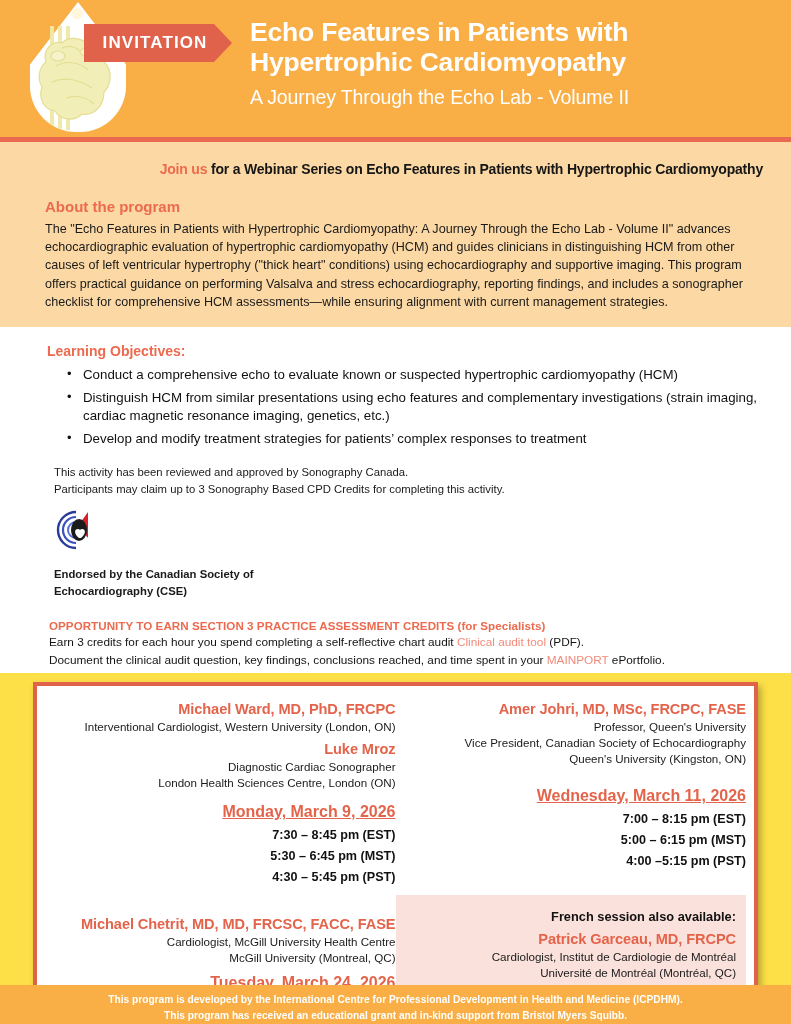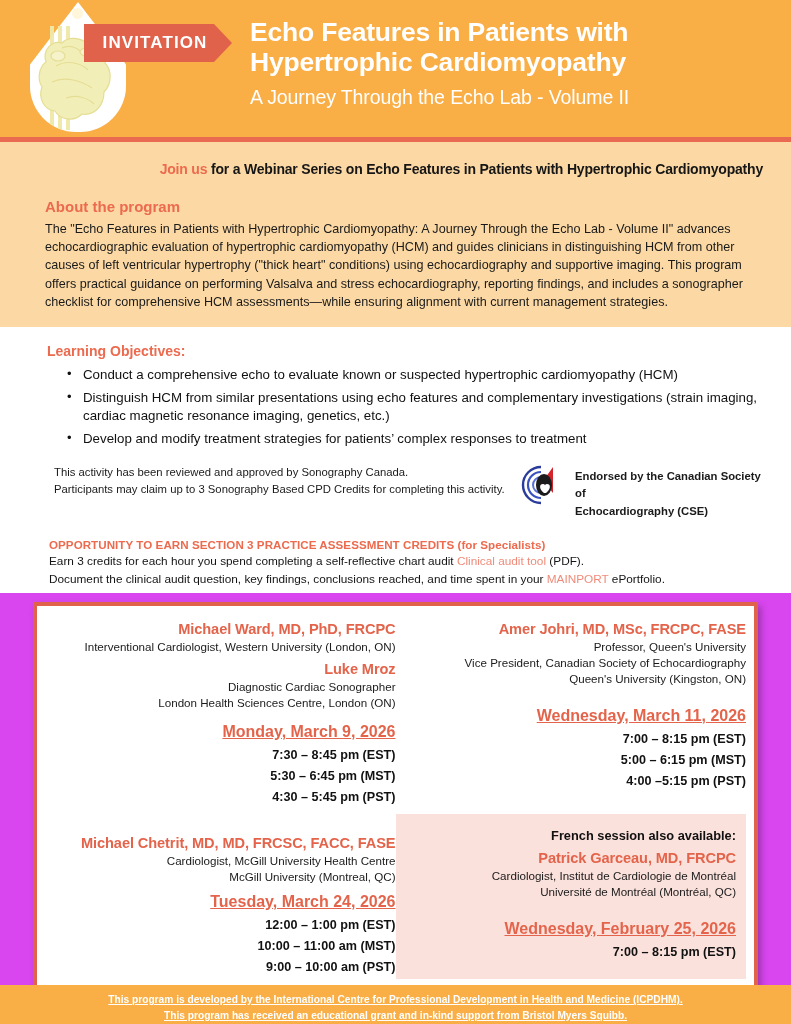--- a/index.html
+++ b/index.html
@@ -2,21 +2,21 @@
 <html><head>
 <meta charset="utf-8">
 <style>
   * { box-sizing: border-box; margin: 0; padding: 0; }
   html, body {
     width: 791px; height: 1024px;
     font-family: "Liberation Sans", sans-serif;
     background: #ffffff;
     overflow: hidden;
   }
-  .page { position: relative; width: 791px; height: 1024px; background: #d946ef; }
+  .page { position: relative; width: 791px; height: 1024px; background: #fde047; }
 
   
   .header {
     position: relative;
     height: 137px;
     background: #F9AE46;
     overflow: hidden;
   }
   .logo-wrap {
     position: absolute; left: 22px; top: 0px;
@@ -93,20 +93,21 @@
     max-width: 700px;
   }
   .lo-list li::before {
     content: "\2022"; position: absolute; left: 0; top: -1px;
     font-size: 13px; color: #111;
   }
 
   .accred-row {
     display: flex; align-items: flex-start; gap: 10px;
     margin: 16px 0 0 9px;
+    flex-direction: column;
   }
   .accred-txt { font-size: 11.3px; color: #1a1a1a; line-height: 1.55; flex: 0 0 auto; width: 455px; }
   .cse-logo { width: 46px; height: 44px; flex: 0 0 auto; margin-top: -1px; }
   .cse-txt { font-size: 11.3px; color: #1a1a1a; line-height: 1.55; padding-top: 4px; font-weight: bold; }
 
   .opp-h {
     color: #EC6A4E; font-size: 11.6px; font-weight: bold;
     margin: 18px 0 2px 4px; letter-spacing: 0.05px;
   }
   .opp-p { font-size: 11.8px; color: #141414; line-height: 1.5; margin-left: 4px; }
@@ -141,21 +142,21 @@
   }
   .french-h { font-size: 12.8px; font-weight: bold; color: #111; margin-bottom: 6px; }
 
   
   .footer {
     position: absolute; left: 0; bottom: 0; width: 791px; height: 39px;
     background: #F9AE46; text-align: center;
     padding-top: 7px;
   }
   .footer-line {
-    color: #ffffff; font-size: 10.2px; font-weight: bold; line-height: 1.55; text-decoration: underline;
+    color: #ffffff; font-size: 10.2px; font-weight: bold; line-height: 1.55;
   }
   .shadow-strip {
     height: 12px;
     background: linear-gradient(to bottom, rgba(0,0,0,0.22), rgba(0,0,0,0));
     margin: 0 36px;
   }
 </style>
 </head>
 <body>
 

